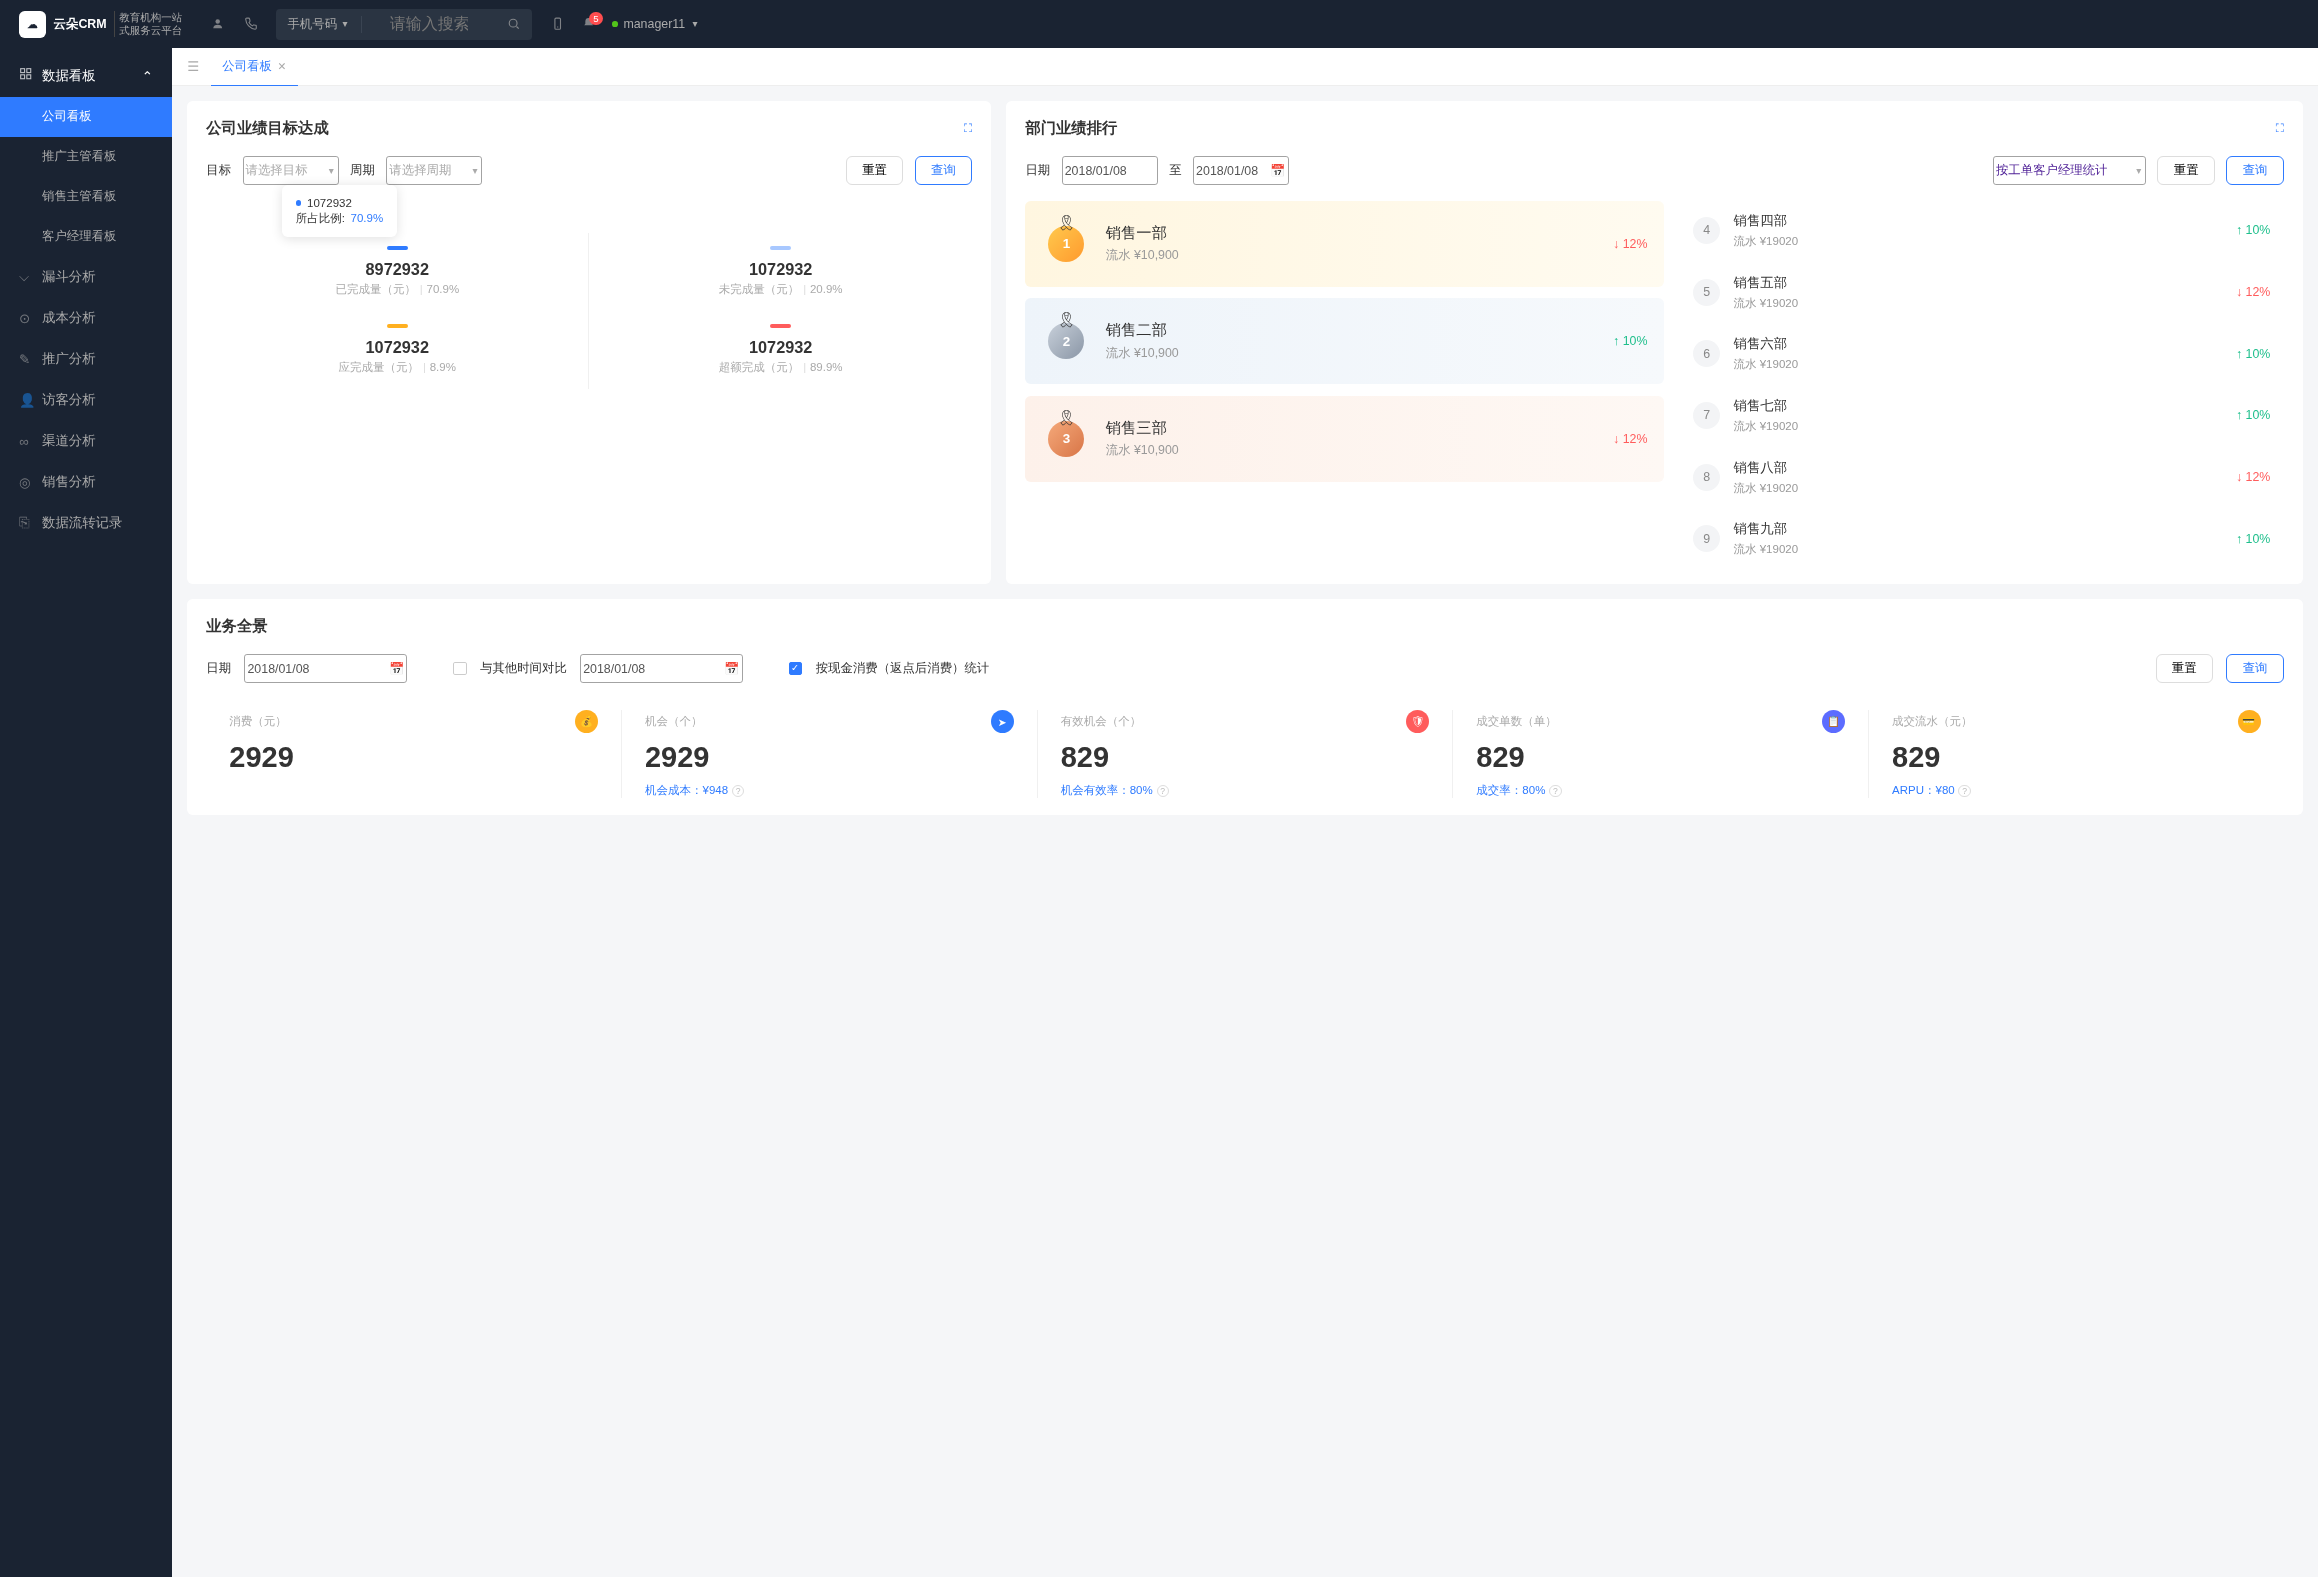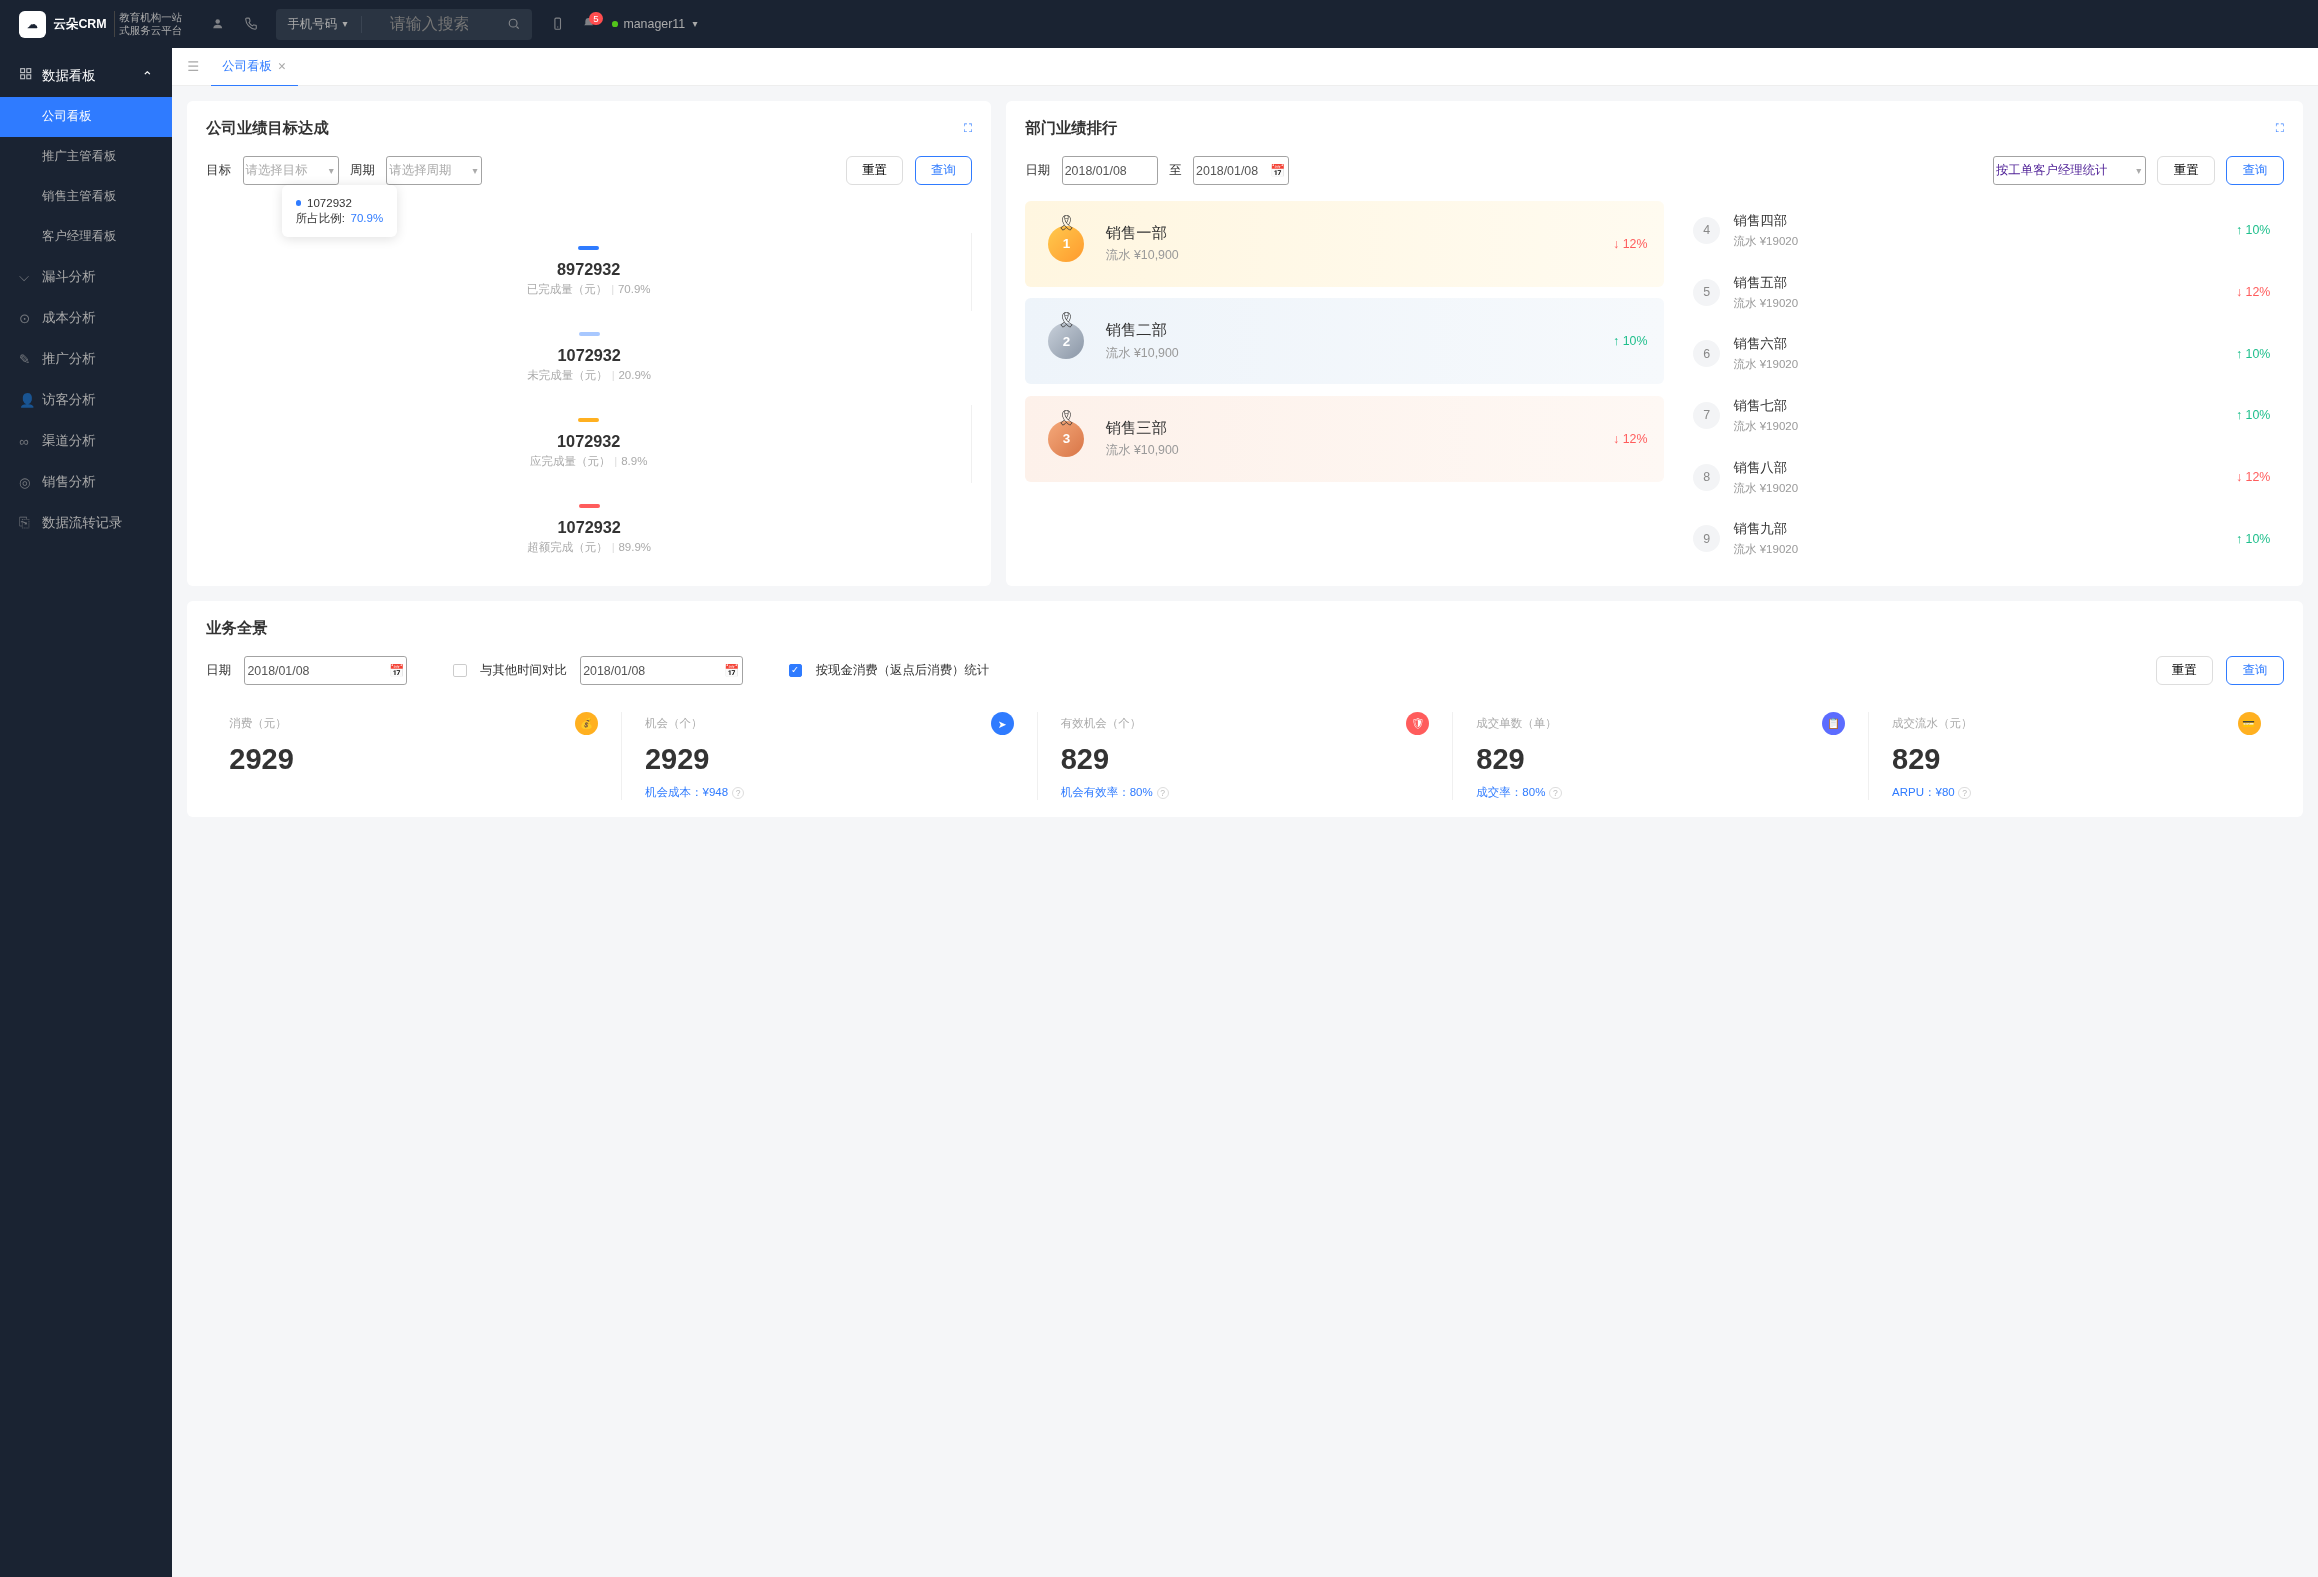--- a/index.html
+++ b/index.html
@@ -62,21 +62,21 @@
 .tooltip-row{display:flex;align-items:center;gap:5.7px;margin:1.9px 0}
 .dot-blue{width:5.7px;height:5.7px;background:#2f7bff;border-radius:50%}
 .tt-val{color:#2f7bff}
 .donut{width:172px;height:172px;position:relative}
 .donut-center{position:absolute;inset:0;display:flex;flex-direction:column;align-items:center;justify-content:center}
 .donut-num{font-size:21px;font-weight:600}
 .donut-label{font-size:10.5px;color:#aaa;margin:1.9px 0 5.7px}
 .donut-badge{display:flex;align-items:center;gap:3.8px;font-size:11.5px;color:#2f7bff;background:#eaf2ff;padding:1.9px 9.6px;border-radius:9.6px}
 .handle{position:absolute;width:11.5px;height:11.5px;background:#ffb020;border:1.9px solid #fff;border-radius:50%;box-shadow:0 1px 3.8px rgba(0,0,0,.3)}
 
-.stats{display:grid;grid-template-columns:1fr;gap:8px;margin-top:9.6px}
+.stats{display:grid;grid-template-columns:1fr 1fr;gap:0;margin-top:9.6px}
 .stat{padding:13.4px 0;text-align:center;position:relative}
 .stat:nth-child(odd){border-right:1px solid #f0f0f0}
 .stat-bar{width:21px;height:3.8px;border-radius:1.9px;margin:0 auto 9.6px}
 .bar-blue{background:#2f7bff}.bar-light{background:#a8c8ff}.bar-orange{background:#ffb020}.bar-red{background:#ff5c5c}
 .stat-num{font-size:16.3px;font-weight:600}
 .stat-label{font-size:11.5px;color:#aaa;margin-top:3.8px}
 .stat-sep{color:#ddd;margin:0 3.8px}
 
 
 .rank-body{display:flex;gap:15.3px;margin-top:15.3px}

